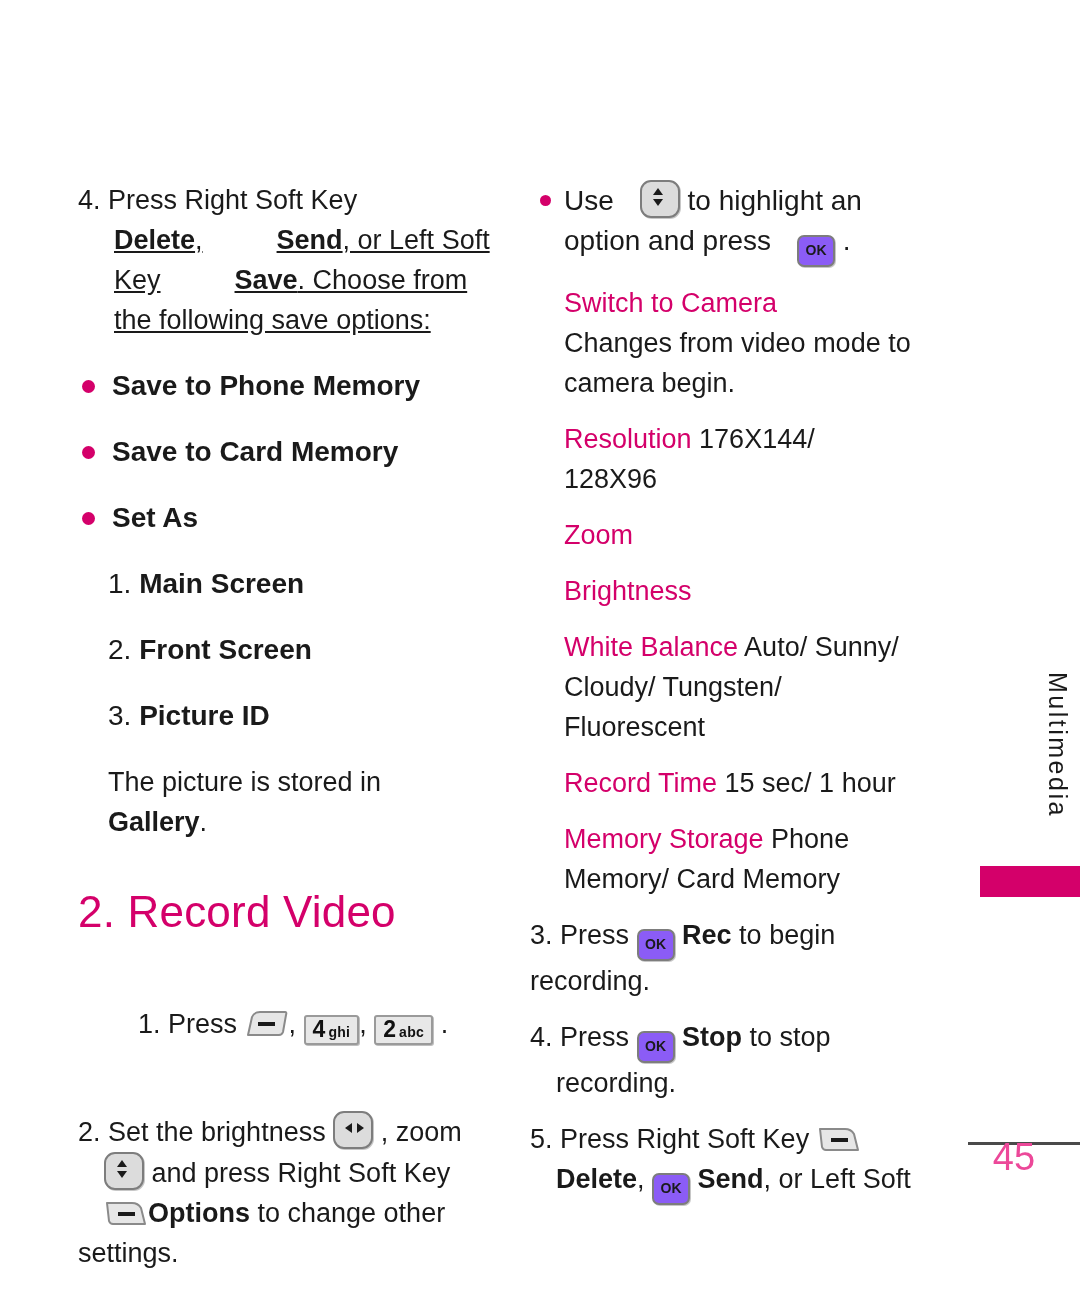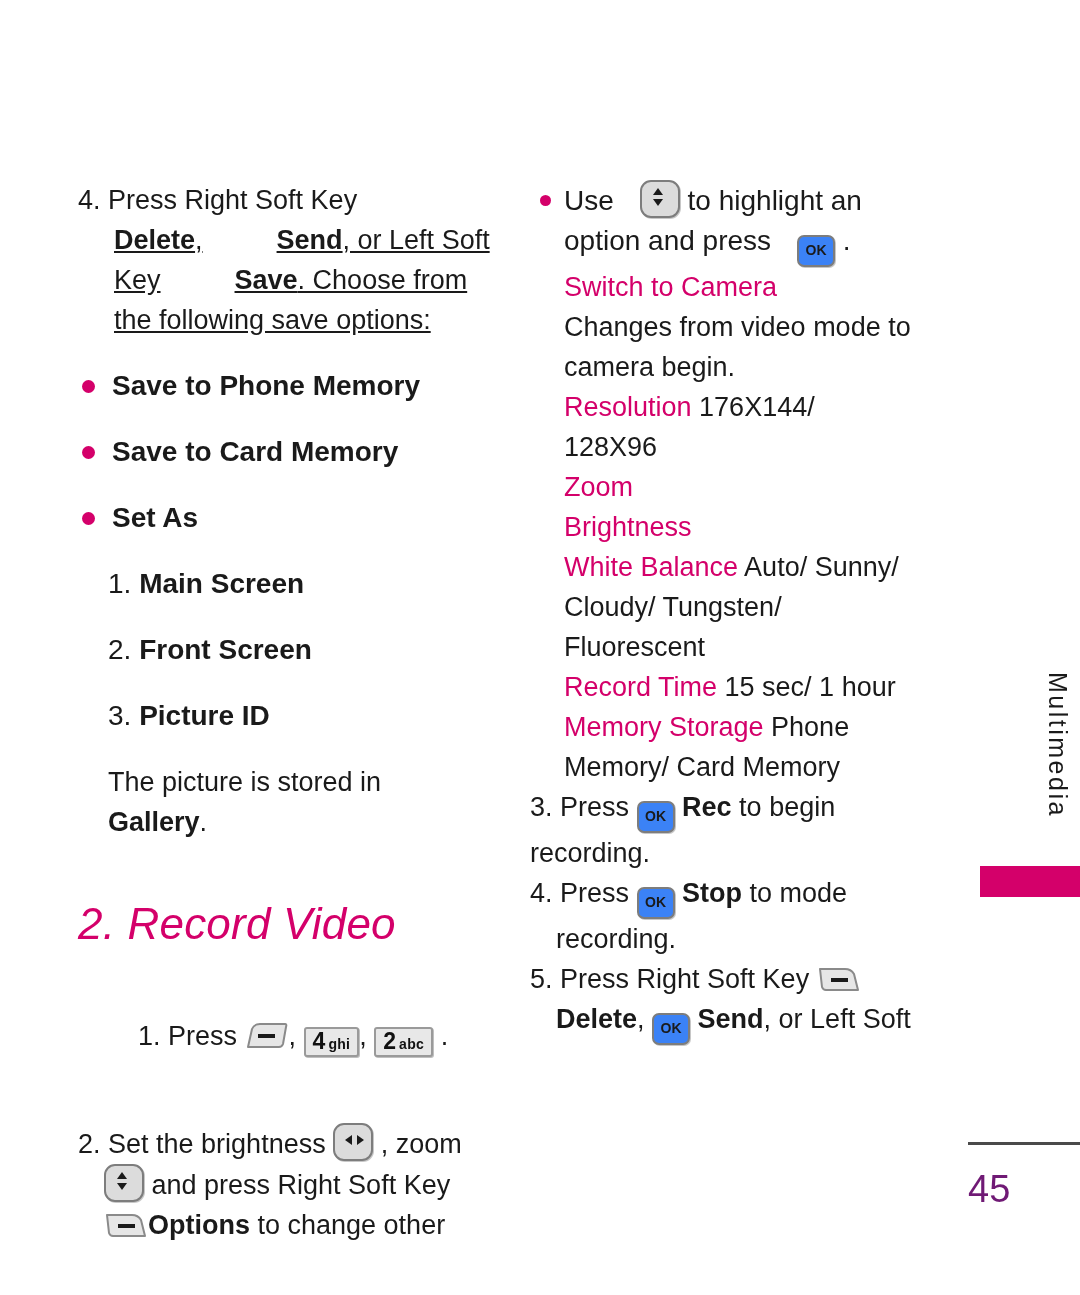--- a/index.html
+++ b/index.html
@@ -36,21 +36,21 @@
   .indent1 { padding-left: 36px; text-decoration: underline; }
   .indent2 { padding-left: 26px; }
 
   .b    { font-weight: bold; }
   .pink { color: #D4006A; }
 
   .gap  { display: inline-block; width: 74px; }
   .gap-sm { display: inline-block; width: 26px; }
 
   .blk { margin-top: 26px; }
-  .blk-tight { }
+  .blk-tight { margin-top: 16px; }
 
   
   .bullet-row {
     position: relative;
     padding-left: 34px;
     font-weight: bold;
     font-size: 28px;
   }
   .bullet-row.nb { font-weight: normal; }
   .dot {
@@ -70,23 +70,22 @@
     padding-left: 30px;
   }
   .numitem .n { font-weight: normal; }
 
   
   .sect-head {
     color: #D4006A;
     font-size: 44px;
     line-height: 52px;
     font-weight: normal;
-    margin-top: 56px;
+    margin-top: 44px;
     letter-spacing: .2px;
-    font-style: italic;
   }
 
   
   .key {
     display: inline-block;
     vertical-align: -6px;
     position: relative;
   }
 
   
@@ -98,21 +97,21 @@
     line-height: 1;
     box-shadow: 1px 1px 0 rgba(0,0,0,.25);
     font-size: 21px;
     vertical-align: -4px;
   }
   .key-num .kd { font-weight: bold; font-size: 23px; color: #111; }
   .key-num .kl { font-size: 14px; font-weight: bold; color: #111; margin-left: 3px; letter-spacing: .3px; margin-top: 16px; }
 
   
   .key-ok {
-    background: #3b82f6;
+    background: #8b5cf6;
     border: 2px solid #7d7d7d;
     border-radius: 7px;
     width: 34px;
     height: 28px;
     line-height: 26px;
     text-align: center;
     font-size: 14px;
     font-weight: bold;
     color: #1a1a1a;
     vertical-align: -5px;
@@ -165,24 +164,25 @@
     position: absolute;
     left: 968px;
     top: 1142px;
     width: 112px;
     height: 3px;
     background: #4a4a4a;
   }
   .page-num {
     position: absolute;
     left: 968px;
-    top: 1168px;
+    top: 1136px;
     width: 92px;
+    text-align: center;
     font-size: 38px;
-    color: #701a75;
+    color: #ec4899;
   }
 </style>
 </head>
 <body>
 
 <div class="page">
 
   <div class="col col-left">
 
     <div>
@@ -242,20 +242,21 @@
               <polygon points="22,15 15,10 15,20" fill="#1a1a1a" transform="translate(7,0)"></polygon>
             </svg></span><span> , zoom</span></span>
       <span class="ln indent2"><span class="key key-pad"><svg width="32" height="30" viewBox="0 0 32 30">
               <polygon points="16,6 21,13 11,13" fill="#1a1a1a"></polygon>
               <polygon points="16,24 21,17 11,17" fill="#1a1a1a"></polygon>
             </svg></span><span> and press Right Soft Key</span></span>
       <span class="ln indent2"><span class="key key-soft"><svg width="44" height="30" viewBox="0 0 44 30">
               <path d="M3 5 L28 5 Q34 5 37 10 L41 26 L9 26 Q6 26 5 23 Z" fill="#e6e6e6" stroke="#8a8a8a" stroke-width="2" stroke-linejoin="round"></path>
               <rect x="14" y="14" width="17" height="4" fill="#1a1a1a"></rect>
             </svg></span><span class="b">Options</span><span> to change other</span></span>
+      <span class="ln">settings.</span>
     </div>
 
   </div>
 
   <div class="col col-right">
 
     <div class="bullet-row nb" style="padding-left:34px">
       <span class="dot"></span>
       <span class="ln"><span>Use</span><span class="gap-sm"></span><span class="key key-pad"><svg width="32" height="30" viewBox="0 0 32 30">
               <polygon points="16,6 21,13 11,13" fill="#1a1a1a"></polygon>
@@ -297,21 +298,21 @@
       <span class="ln"><span class="pink">Memory Storage</span><span> Phone</span></span>
       <span class="ln">Memory/ Card Memory</span>
     </div>
 
     <div class="blk-tight">
       <span class="ln"><span>3.</span><span> Press </span><span class="key key-ok">OK</span><span> </span><span class="b">Rec</span><span> to begin</span></span>
       <span class="ln">recording.</span>
     </div>
 
     <div class="blk-tight">
-      <span class="ln"><span>4.</span><span> Press </span><span class="key key-ok">OK</span><span> </span><span class="b">Stop</span><span> to mode</span></span>
+      <span class="ln"><span>4.</span><span> Press </span><span class="key key-ok">OK</span><span> </span><span class="b">Stop</span><span> to stop</span></span>
       <span class="ln indent2">recording.</span>
     </div>
 
     <div class="blk-tight">
       <span class="ln"><span>5.</span><span> Press Right Soft Key </span><span class="key key-soft"><svg width="44" height="30" viewBox="0 0 44 30">
               <path d="M3 5 L28 5 Q34 5 37 10 L41 26 L9 26 Q6 26 5 23 Z" fill="#e6e6e6" stroke="#8a8a8a" stroke-width="2" stroke-linejoin="round"></path>
               <rect x="14" y="14" width="17" height="4" fill="#1a1a1a"></rect>
             </svg></span></span>
       <span class="ln indent2"><span class="b">Delete</span><span>, </span><span class="key key-ok">OK</span><span> </span><span class="b">Send</span><span>, or Left Soft</span></span>
     </div>

